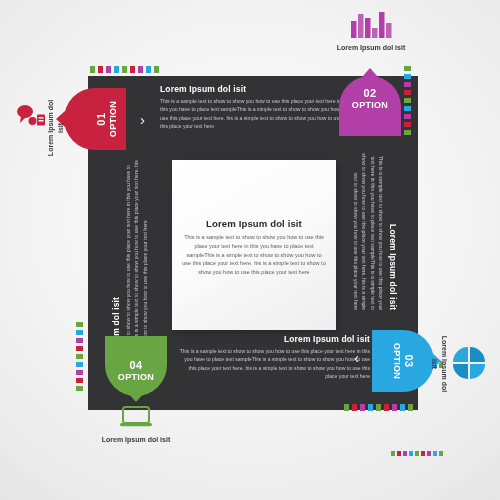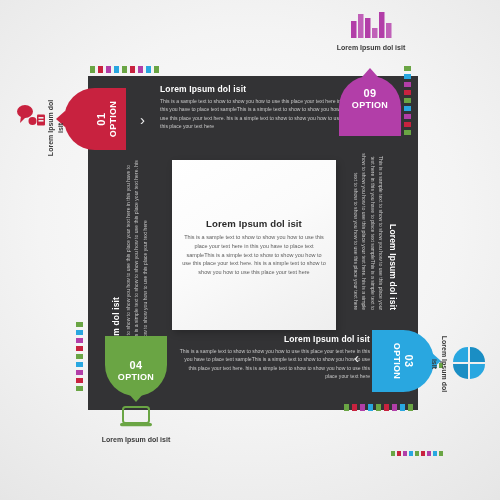--- a/index.html
+++ b/index.html
@@ -310,21 +310,21 @@
         <div class="word">OPTION</div>
       </div>
     </div>
   </div>
 
   <div class="badge" id="badge-02">
     <div class="tip"></div>
     <div class="disc2"></div>
     <div class="disc"></div>
     <div class="stack">
-      <div class="num" style="position:relative;">09</div>
+      <div class="num" style="position:relative;">02</div>
       <div class="word">OPTION</div>
     </div>
   </div>
 
   <div class="badge" id="badge-03">
     <div class="tip"></div>
     <div class="disc2"></div>
     <div class="disc"></div>
     <div class="stack">
       <div style="text-align:center;">

